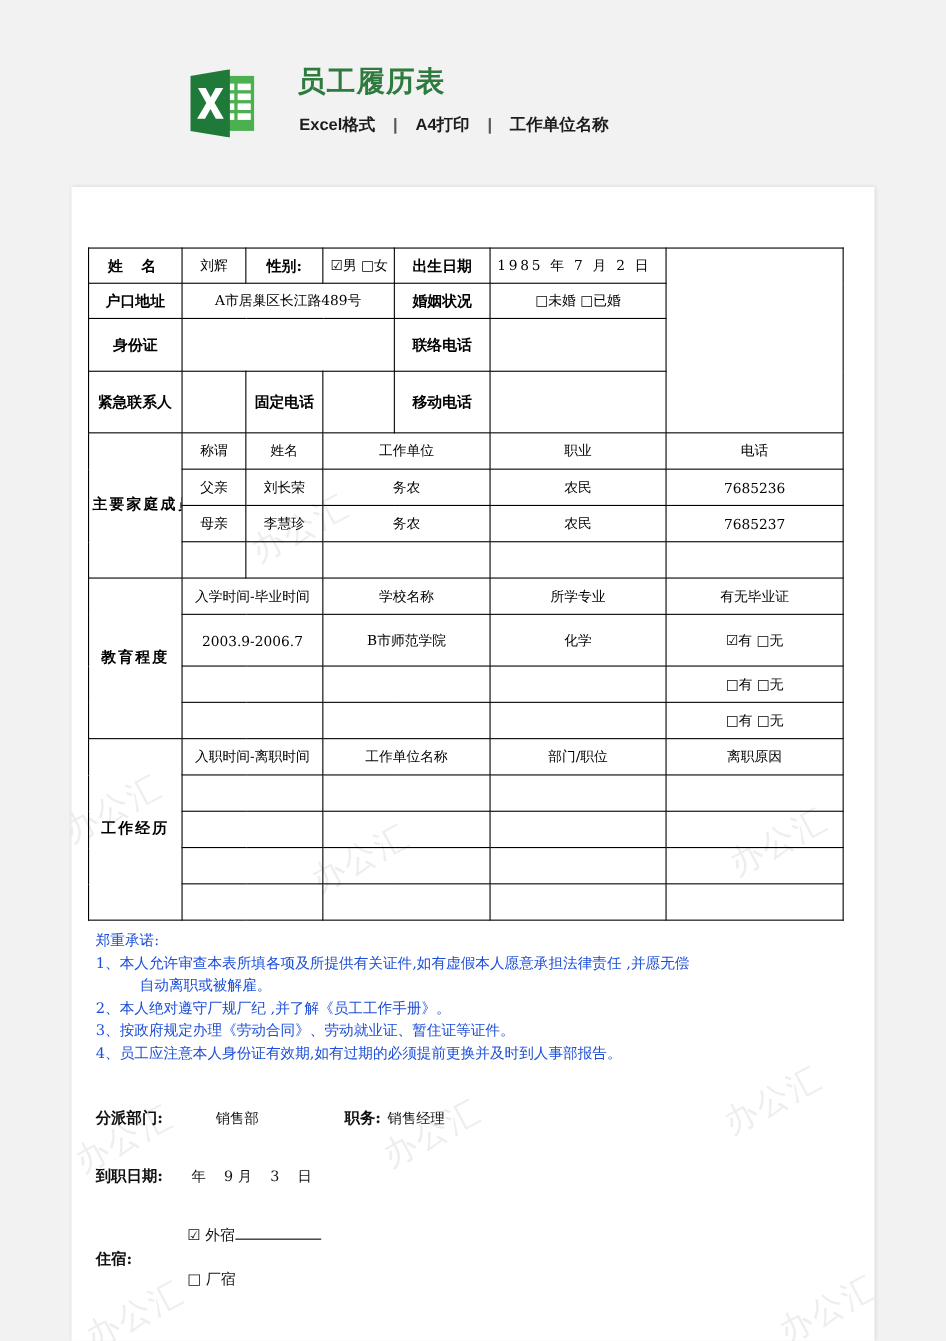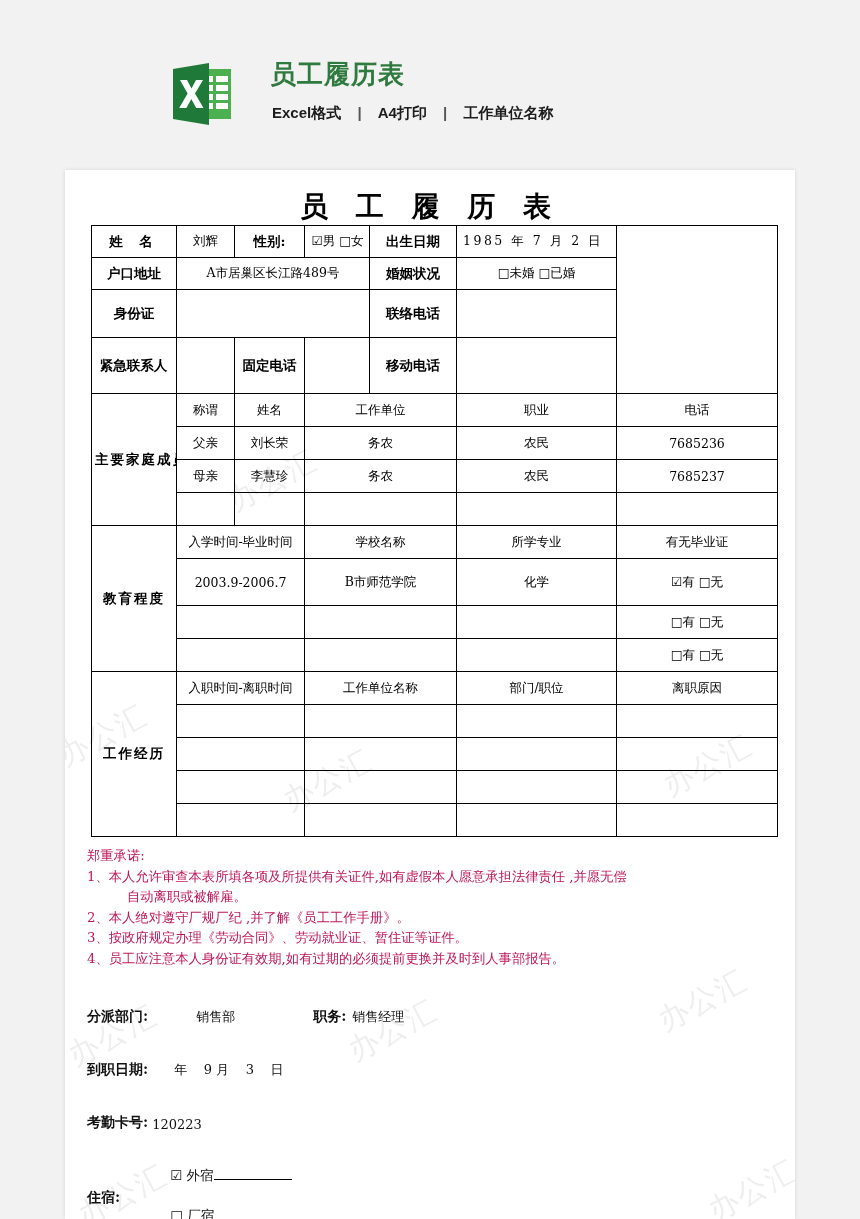--- a/index.html
+++ b/index.html
@@ -49,21 +49,20 @@
   
   table.grid {
     position: absolute;
     left: 15px; top: 55px;
     width: 686px;
     border-collapse: collapse;
     table-layout: fixed;
     font-family: "DejaVu Serif", "Liberation Serif", serif;
     font-size: 13px;
     color: #000;
-    margin-left: 11px;
   }
   table.grid td {
     border: 1px solid #000;
     padding: 0 3px;
     text-align: center;
     vertical-align: middle;
     overflow: hidden;
     white-space: nowrap;
   }
   td.lbl { font-weight: bold; font-size: 13.5px; }
@@ -81,21 +80,21 @@
   }
   td.spaced { letter-spacing: 6px; }
   .clip { display:block; width: 100%; overflow: hidden; white-space: nowrap; }
   .ovf { display: inline-block; white-space: nowrap; }
   .dt { letter-spacing: 2.5px; }
 
   
   .pledge {
     position: absolute; left: 22px; top: 676px; width: 690px;
     font-family: "DejaVu Serif", "Liberation Serif", serif;
-    font-size: 13.3px; line-height: 1.55; color: #be185d;
+    font-size: 13.3px; line-height: 1.55; color: #1d4ed8;
   }
   .pledge .p-line { white-space: pre-wrap; }
   .pledge .indent { padding-left: 40px; }
 
   
   .bottom { position: absolute; left: 22px; top: 838px; width: 690px;
     font-family: "DejaVu Serif", "Liberation Serif", serif; color: #111; }
   .b-row { display: flex; align-items: flex-end; margin-bottom: 35px; font-size: 14px; }
   .b-key { font-weight: bold; font-size: 14px; white-space: nowrap; }
   .b-val { font-size: 13px; white-space: pre; }
@@ -149,21 +148,20 @@
   <div class="wm" style="left:-10px;  top:545px;">办公汇</div>
   <div class="wm" style="left:215px;  top:590px;">办公汇</div>
   <div class="wm" style="left:595px;  top:575px;">办公汇</div>
   <div class="wm" style="left:160px;  top:290px;">办公汇</div>
   <div class="wm" style="left:590px;  top:810px;">办公汇</div>
   <div class="wm" style="left:0px;    top:845px;">办公汇</div>
   <div class="wm" style="left:640px;  top:1000px;">办公汇</div>
   <div class="wm" style="left:10px;   top:1005px;">办公汇</div>
   <div class="wm" style="left:280px;  top:840px;">办公汇</div>
 
-  <div class="doc-title">员 工 履 历 表</div>
 
   <table class="grid">
     <colgroup>
       <col style="width:85px">
       <col style="width:58px">
       <col style="width:70px">
       <col style="width:65px">
       <col style="width:87px">
       <col style="width:160px">
       <col style="width:161px">
@@ -322,25 +320,20 @@
       <span style="display:inline-block;width:6px"></span>
       <span class="b-val">销售经理</span>
     </div>
 
     <div class="b-row">
       <span class="b-key">到职日期:</span>
       <span class="b-gap" style="width:26px"></span>
       <span class="b-val">年    9 月    3    日</span>
     </div>
 
-    <div class="b-row">
-      <span class="b-key">考勤卡号:</span>
-      <span style="display:inline-block;width:4px"></span>
-      <span class="b-val">120223</span>
-    </div>
 
     <div class="b-row2">
       <span class="b-key" style="padding-top:22px">住宿:</span>
       <span class="b-opts">
         <div class="b-opt"><span>☑ 外宿</span><span class="uline"></span></div>
         <div class="b-opt">□ 厂宿</div>
       </span>
     </div>
 
   </div>

